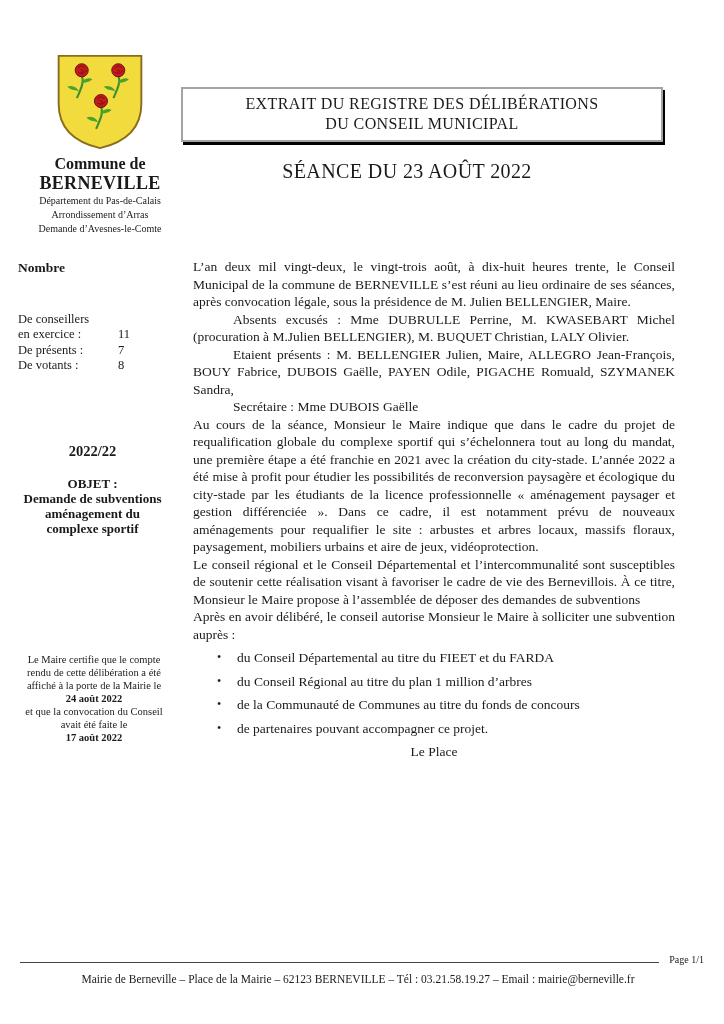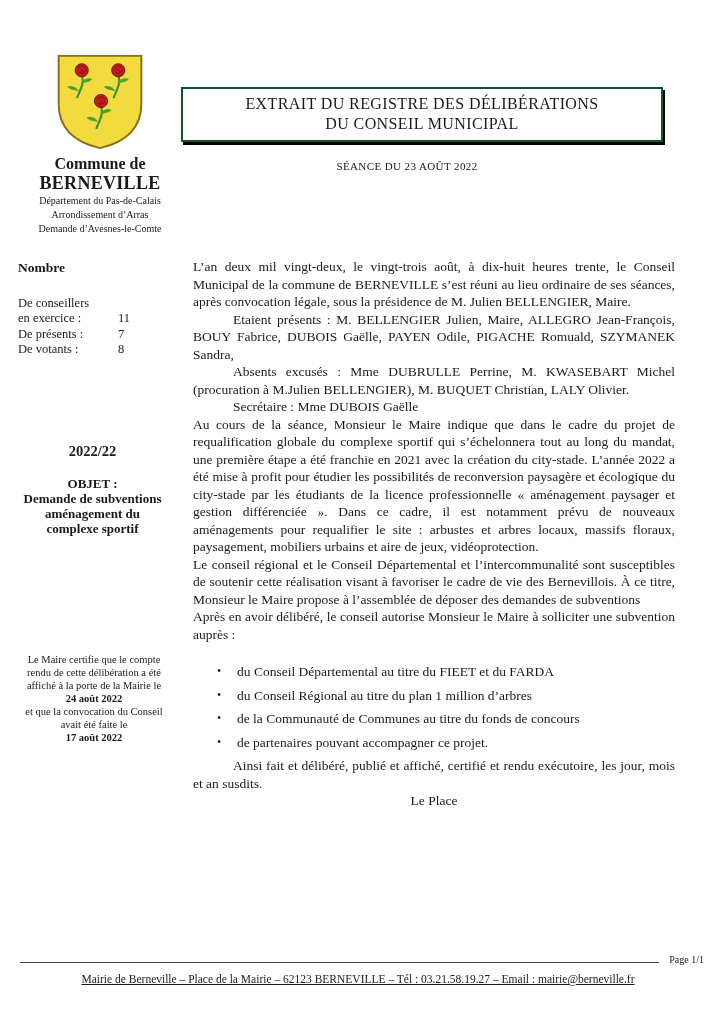--- a/index.html
+++ b/index.html
@@ -14,35 +14,35 @@
   }
   
   .crest-block{position:absolute;left:14px;top:52px;width:172px;text-align:center;}
   .crest-svg{display:block;margin:0 auto 2px auto;}
   .commune-1{font-size:16px;font-weight:bold;line-height:19px;}
   .commune-2{font-size:18px;font-weight:bold;line-height:21px;letter-spacing:.3px;}
   .commune-small{font-size:10px;line-height:14px;}
   
   .title-box{
     position:absolute;left:181px;top:87px;width:470px;
-    border:2px solid #14532d;
+    border:2px solid #a3a3a3;
     box-shadow:2px 3px 0 0 #000;
     padding:5px 4px 6px 4px;
     text-align:center;
     font-size:16px;line-height:20px;
     letter-spacing:.4px;
     background:#fff;
   }
   .seance{
     position:absolute;left:181px;top:160px;width:452px;
-    text-align:center;font-size:11px;letter-spacing:.4px;
+    text-align:center;font-size:20px;letter-spacing:.4px;
   }
   
   .nombre{position:absolute;left:18px;top:260px;width:165px;font-size:12.5px;line-height:15.5px;}
-  .nombre-heading{font-weight:bold;font-size:13.5px;margin-bottom:20px;}
+  .nombre-heading{font-weight:bold;font-size:13.5px;margin-bottom:36px;}
   .nombre-row{position:relative;}
   .nombre-value{position:absolute;left:100px;top:0;}
   .ref-block{position:absolute;left:10px;top:443px;width:165px;text-align:center;}
   .ref-number{font-weight:bold;font-size:14.5px;margin-bottom:16px;}
   .objet{font-weight:bold;font-size:13px;line-height:15px;}
   .certif{
     position:absolute;left:18px;top:653px;width:152px;
     text-align:center;font-size:10.5px;line-height:13px;
   }
   .certif-date{font-weight:bold;}
@@ -53,36 +53,36 @@
   }
   .main p{margin:0;}
   .p-first{margin-bottom:4px;}
   .p-indent{text-indent:40px;}
   .p-present{margin-bottom:5px;}
   .p-absent{margin-bottom:5px;}
   .p-secretaire{text-align:left;}
   .p-cours{margin-top:19px;}
   .p-conseil{margin-top:10px;}
   .p-apres{margin-top:12px;}
-  ul.subv{list-style:none;margin:20px 0 0 0;padding:0 0 0 24px;}
+  ul.subv{list-style:none;margin:6px 0 0 0;padding:0 0 0 24px;}
   ul.subv li{position:relative;padding-left:20px;margin-bottom:6px;line-height:17.5px;text-align:left;}
   ul.subv li::before{content:"•";position:absolute;left:0;top:0;font-size:12px;}
   .p-ainsi{margin-top:16px;text-indent:40px;}
   .p-closing{margin-top:2px;text-align:center;position:relative;left:36px;}
   .p-signature{margin-top:46px;text-align:center;}
   
   .footer-rule-row{
     position:absolute;left:20px;top:953px;width:684px;
     display:flex;align-items:flex-end;
   }
   .footer-rule{flex:1;border-bottom:1px solid #444;margin-bottom:4px;}
   .footer-pagenum{margin-left:10px;font-size:10px;line-height:14px;white-space:nowrap;}
   .footer-address{
     position:absolute;left:0;top:973px;width:716px;
-    text-align:center;font-size:11.5px;text-decoration:underline;
+    text-align:center;font-size:11.5px;
   }
 </style>
 </head>
 <body>
 
 <div class="page">
 
   <div class="crest-block">
     <svg class="crest-svg" width="98" height="100" viewBox="0 0 100 104">
       <defs>
@@ -143,33 +143,32 @@
 
   <div class="certif">
     <span>Le Maire certifie que le compte rendu de cette délibération a été affiché à la porte de la Mairie le</span>
     <div class="certif-date">24 août 2022</div>
     <span>et que la convocation du Conseil avait été faite le</span>
     <div class="certif-date">17 août 2022</div>
   </div>
 
   <div class="main">
     <p class="p-first">L’an deux mil vingt-deux, le vingt-trois août, à dix-huit heures trente, le Conseil Municipal de la commune de BERNEVILLE s’est réuni au lieu ordinaire de ses séances, après convocation légale, sous la présidence de M. Julien BELLENGIER, Maire.</p>
+    <p class="p-indent p-absent">Absents excusés : Mme DUBRULLE Perrine, M. KWASEBART Michel (procuration à M.Julien BELLENGIER), M. BUQUET Christian, LALY Olivier.</p>
     <p class="p-indent p-present">Etaient présents : M. BELLENGIER Julien, Maire, ALLEGRO Jean-François, BOUY Fabrice, DUBOIS Gaëlle, PAYEN Odile, PIGACHE Romuald, SZYMANEK Sandra,</p>
-    <p class="p-indent p-absent">Absents excusés : Mme DUBRULLE Perrine, M. KWASEBART Michel (procuration à M.Julien BELLENGIER), M. BUQUET Christian, LALY Olivier.</p>
     <p class="p-indent p-secretaire">Secrétaire : Mme DUBOIS Gaëlle</p>
     <p class="p-cours">Au cours de la séance, Monsieur le Maire indique que dans le cadre du projet de requalification globale du complexe sportif qui s’échelonnera tout au long du mandat, une première étape a été franchie en 2021 avec la création du city-stade. L’année 2022 a été mise à profit pour étudier les possibilités de reconversion paysagère et écologique du city-stade par les étudiants de la licence professionnelle « aménagement paysager et gestion différenciée ». Dans ce cadre, il est notamment prévu de nouveaux aménagements pour requalifier le site : arbustes et arbres locaux, massifs floraux, paysagement, mobiliers urbains et aire de jeux, vidéoprotection.</p>
     <p class="p-conseil">Le conseil régional et le Conseil Départemental et l’intercommunalité sont susceptibles de soutenir cette réalisation visant à favoriser le cadre de vie des Bernevillois. À ce titre, Monsieur le Maire propose à l’assemblée de déposer des demandes de subventions</p>
     <p class="p-apres">Après en avoir délibéré, le conseil autorise Monsieur le Maire à solliciter une subvention auprès :</p>
     <ul class="subv">
       <li>du Conseil Départemental au titre du FIEET et du FARDA</li>
       <li>du Conseil Régional au titre du plan 1 million d’arbres</li>
       <li>de la Communauté de Communes au titre du fonds de concours</li>
       <li>de partenaires pouvant accompagner ce projet.</li>
     </ul>
-    <p class="p-ainsi">Ainsi fait et délibéré, publié et affiché, certifié et rendu exécutoire, les jour, mois et an susdits.</p>
     <p class="p-signature">Le Place</p>
   </div>
 
   <div class="footer-rule-row">
     <div class="footer-rule"></div>
     <div class="footer-pagenum">Page 1/1</div>
   </div>
   <div class="footer-address">Mairie de Berneville – Place de la Mairie – 62123 BERNEVILLE – Tél : 03.21.58.19.27 – Email : mairie@berneville.fr</div>
 
 </div>

